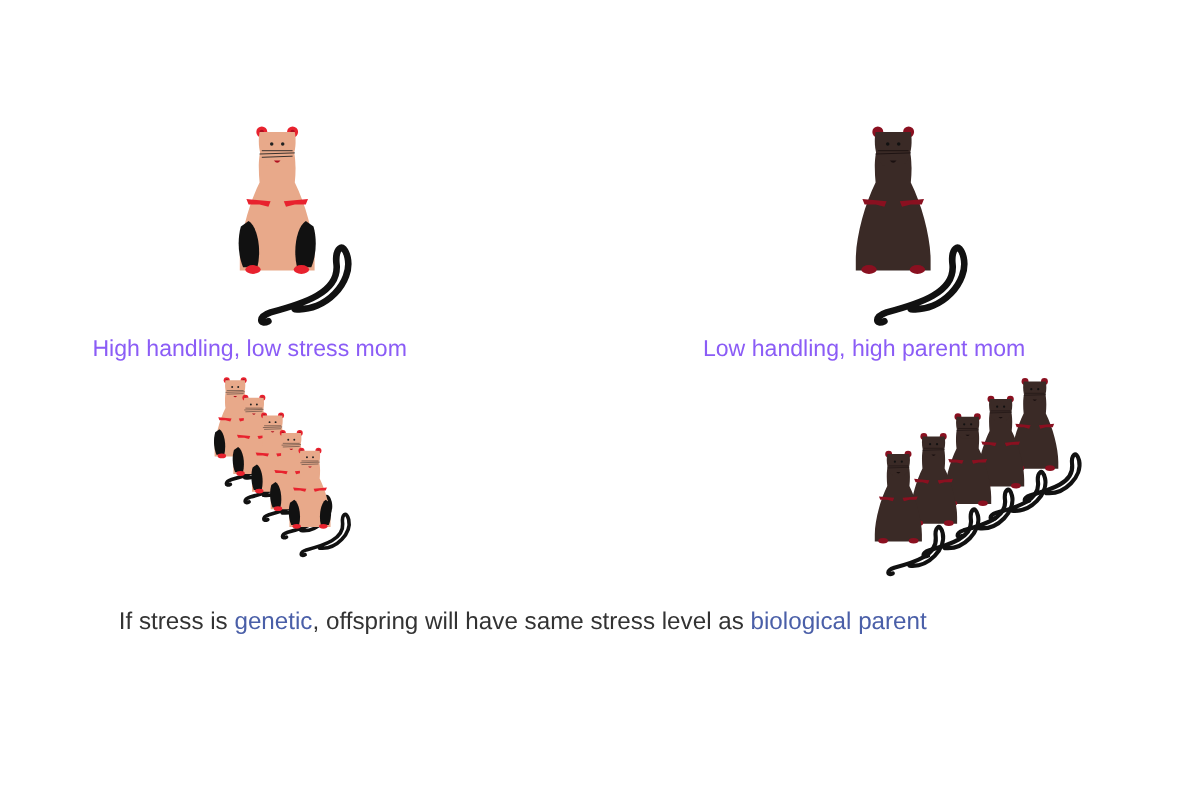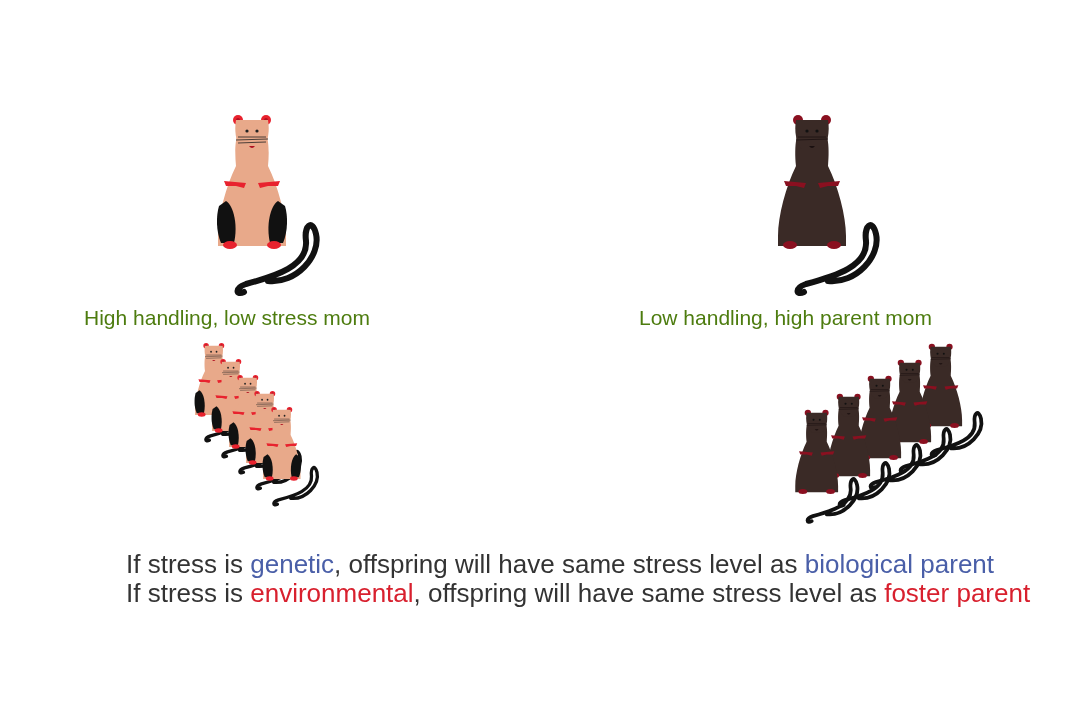--- a/index.html
+++ b/index.html
@@ -1,19 +1,19 @@
 <!DOCTYPE html>
 <html><head>
 <meta charset="utf-8">
 <style>
   html, body { margin:0; padding:0; background:#ffffff; }
   body { width:1080px; height:720px; position:relative; overflow:hidden; font-family:"Liberation Sans", sans-serif; color:#333333; }
   .abs { position:absolute; }
-  .label { font-size:21px; color:#4d7c0f; white-space:nowrap; }
-  .caption { font-size:26px; color:#333333; white-space:nowrap; line-height:29px;margin-left:18px; }
+  .label { font-size:21px; color:#8b5cf6; white-space:nowrap; }
+  .caption { font-size:22px; color:#333333; white-space:nowrap; line-height:29px; }
   .blue { color:#4a5fa8; }
   .red { color:#d8202e; }
   svg { overflow:visible; }
 </style>
 </head>
 <body>
 
 <svg width="0" height="0" style="position:absolute">
   <defs>
 
@@ -122,16 +122,13 @@
       <g transform="scale(0.63)">
         <use href="#dark-rat"></use>
       </g>
     </svg>
 </div>
 
 <div class="abs" style="left:108px;top:550px;">
   <div class="caption">
     <span>If stress is </span><span class="blue">genetic</span><span>, offspring will have same stress level as </span><span class="blue">biological parent</span>
   </div>
-  <div class="caption">
-    <span>If stress is </span><span class="red">environmental</span><span>, offspring will have same stress level as </span><span class="red">foster parent</span>
-  </div>
 </div>
 
 </body></html>

